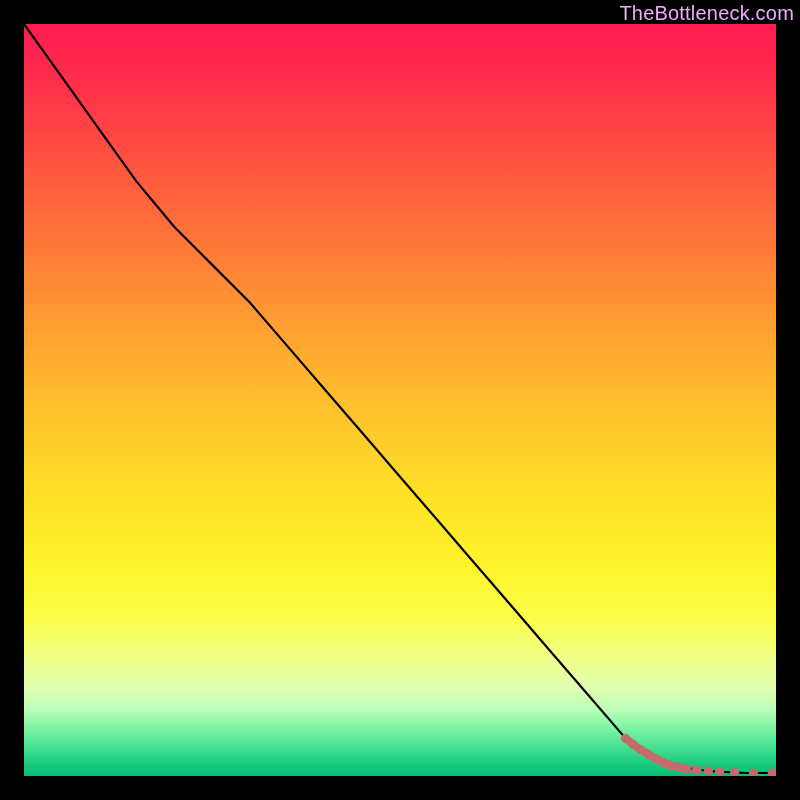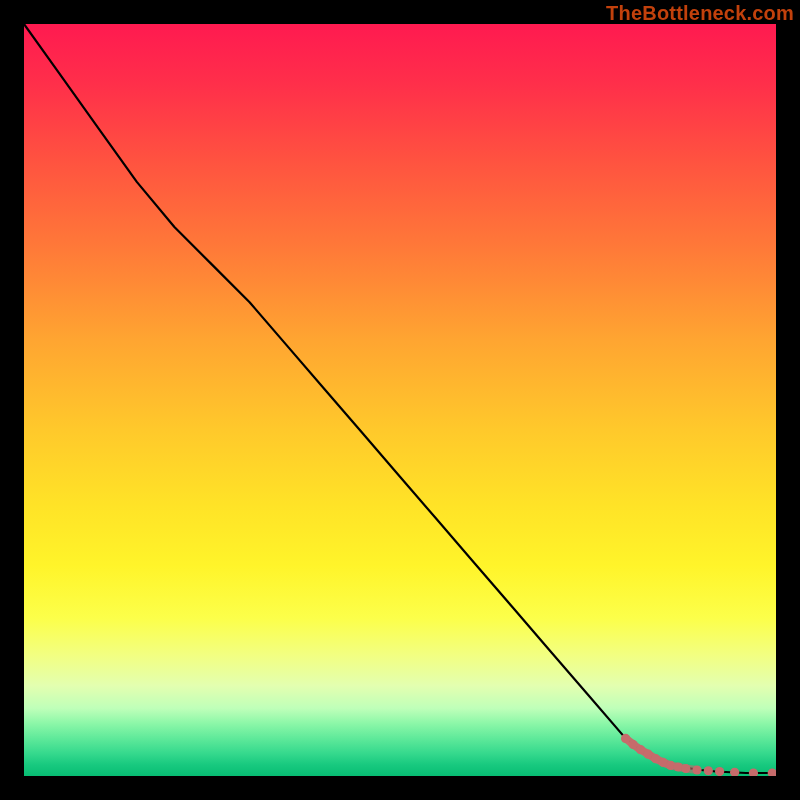--- a/index.html
+++ b/index.html
@@ -46,22 +46,22 @@
       #35d98d 97%,
       #18c97f 98.5%,
       #07bd73 100%
     );
   }
   .watermark {
     position: absolute;
     top: 2px;
     right: 6px;
     font-size: 20px;
-    font-weight: 700;
-    color: #c2410c;
+    font-weight: 400;
+    color: #f0abfc;
     letter-spacing: 0.2px;
     user-select: none;
   }
   svg.overlay {
     position: absolute;
     inset: 0;
     width: 100%;
     height: 100%;
   }
 </style>

